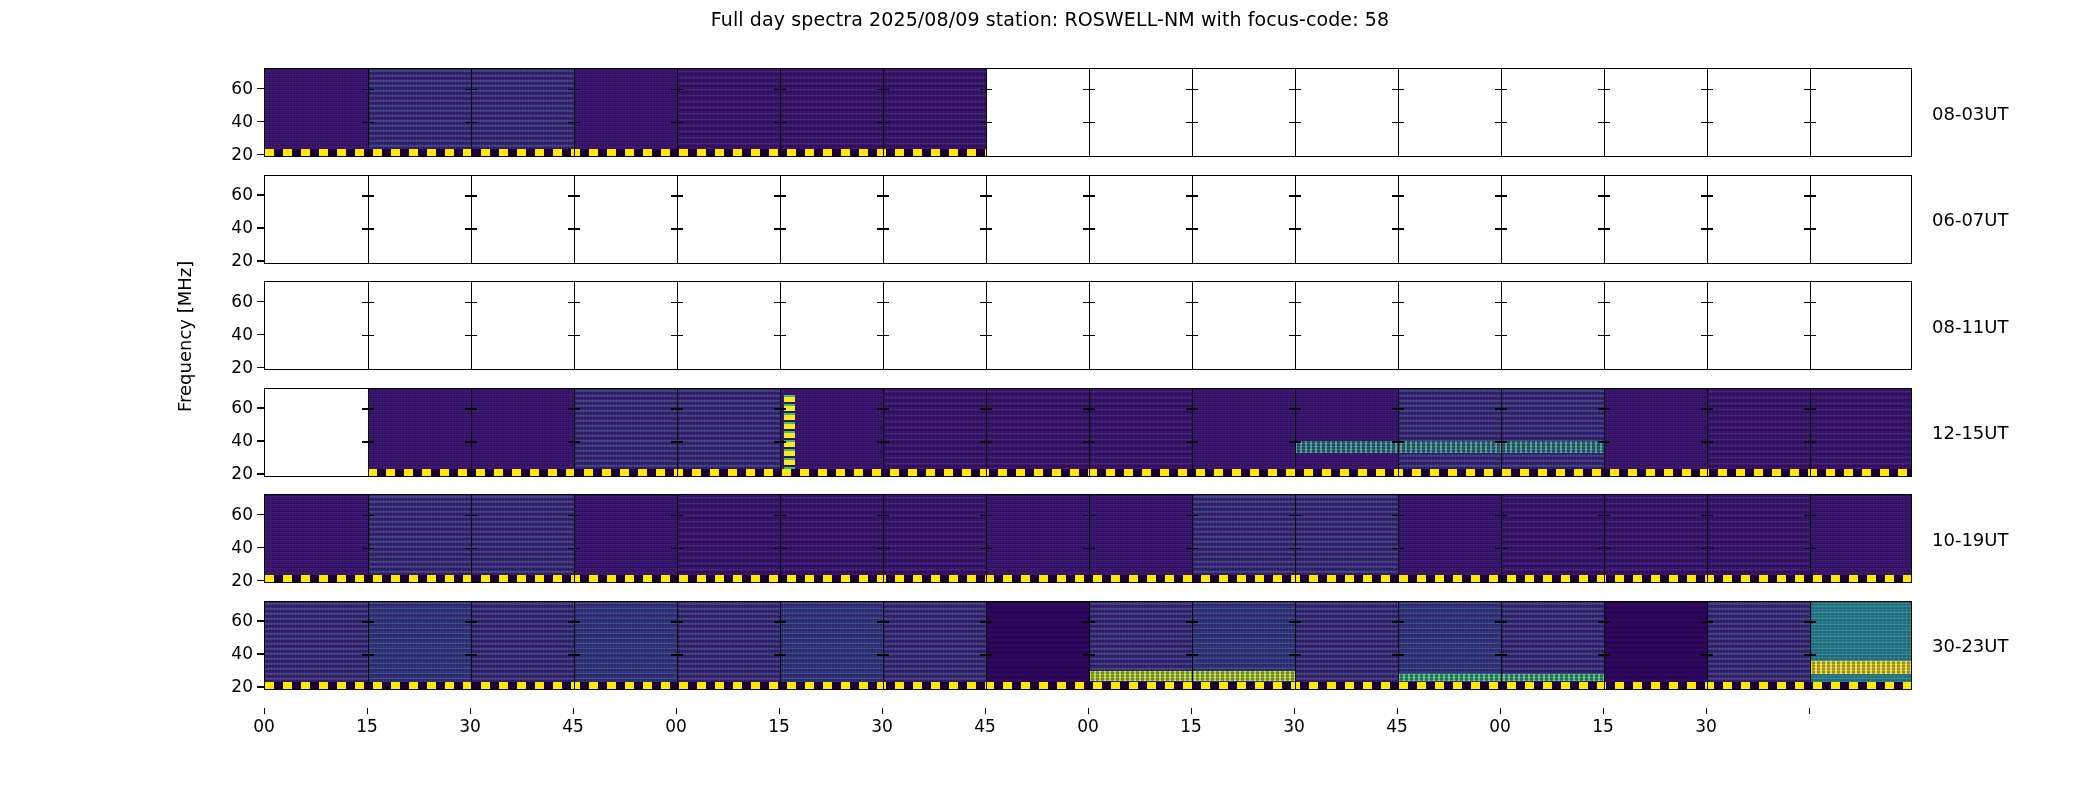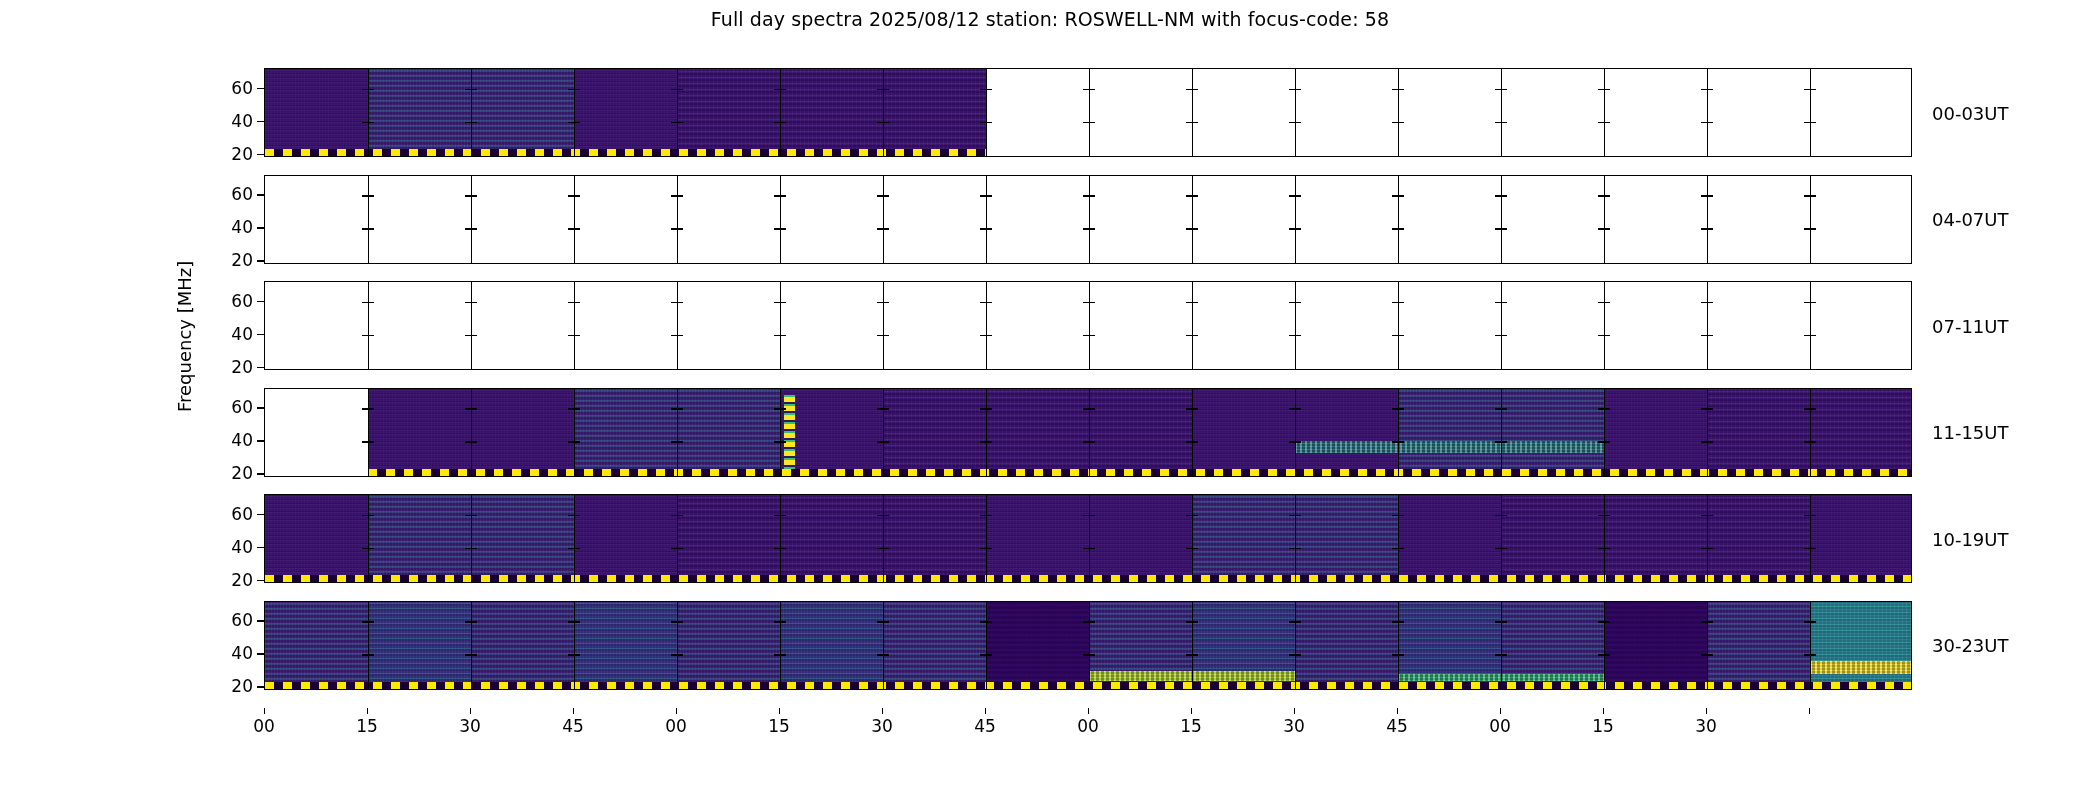--- a/index.html
+++ b/index.html
@@ -111,21 +111,21 @@
 
   
   .feat{position:absolute;}
   .vstreak{position:absolute;top:0;height:100%;}
 </style>
 </head>
 <body>
 
 <div id="figure">
 
-  <div id="title">Full day spectra 2025/08/12 station: ROSWELL-NM with focus-code: 58</div>
+  <div id="title">Full day spectra 2025/08/09 station: ROSWELL-NM with focus-code: 58</div>
 
   <div id="ylabel">Frequency [MHz]</div>
 
   <div id="grid">
       <div class="row" style="top: 0px;">
         <div class="frame">
           <div class="seg tex-dark" style="left: 0px; width: 103px; background-size: auto, auto;"></div>
           <div class="seg tex-mid" style="left: 103px; width: 103px; background-size: auto, auto;"></div>
           <div class="seg tex-mid" style="left: 206px; width: 103px; background-size: auto, auto;"></div>
           <div class="seg tex-dark" style="left: 309px; width: 103px; background-size: auto, auto;"></div>
@@ -208,21 +208,21 @@
           <div class="ytick" style="left: 1442px; top: 19.7778px; width: 6px;"></div>
           <div class="ytick" style="left: 1539px; top: 19.7778px; width: 6px;"></div>
           <div class="ytick" style="left: 1545px; top: 19.7778px; width: 6px;"></div>
         </div>
         <div class="ytick" style="top: 85.7037px;"></div>
         <div class="ytlabel" style="top: 85.7037px;">20</div>
         <div class="ytick" style="top: 52.7407px;"></div>
         <div class="ytlabel" style="top: 52.7407px;">40</div>
         <div class="ytick" style="top: 19.7778px;"></div>
         <div class="ytlabel" style="top: 19.7778px;">60</div>
-        <div class="rowlabel">00-03UT</div>
+        <div class="rowlabel">08-03UT</div>
       </div>
       <div class="row" style="top: 106.5px;">
         <div class="frame">
           <div class="vsep" style="left: 103px;"></div>
           <div class="vsep" style="left: 206px;"></div>
           <div class="vsep" style="left: 309px;"></div>
           <div class="vsep" style="left: 412px;"></div>
           <div class="vsep" style="left: 515px;"></div>
           <div class="vsep" style="left: 618px;"></div>
           <div class="vsep" style="left: 721px;"></div>
@@ -294,21 +294,21 @@
           <div class="ytick" style="left: 1442px; top: 19.7778px; width: 6px;"></div>
           <div class="ytick" style="left: 1539px; top: 19.7778px; width: 6px;"></div>
           <div class="ytick" style="left: 1545px; top: 19.7778px; width: 6px;"></div>
         </div>
         <div class="ytick" style="top: 85.7037px;"></div>
         <div class="ytlabel" style="top: 85.7037px;">20</div>
         <div class="ytick" style="top: 52.7407px;"></div>
         <div class="ytlabel" style="top: 52.7407px;">40</div>
         <div class="ytick" style="top: 19.7778px;"></div>
         <div class="ytlabel" style="top: 19.7778px;">60</div>
-        <div class="rowlabel">04-07UT</div>
+        <div class="rowlabel">06-07UT</div>
       </div>
       <div class="row" style="top: 213px;">
         <div class="frame">
           <div class="vsep" style="left: 103px;"></div>
           <div class="vsep" style="left: 206px;"></div>
           <div class="vsep" style="left: 309px;"></div>
           <div class="vsep" style="left: 412px;"></div>
           <div class="vsep" style="left: 515px;"></div>
           <div class="vsep" style="left: 618px;"></div>
           <div class="vsep" style="left: 721px;"></div>
@@ -380,21 +380,21 @@
           <div class="ytick" style="left: 1442px; top: 19.7778px; width: 6px;"></div>
           <div class="ytick" style="left: 1539px; top: 19.7778px; width: 6px;"></div>
           <div class="ytick" style="left: 1545px; top: 19.7778px; width: 6px;"></div>
         </div>
         <div class="ytick" style="top: 85.7037px;"></div>
         <div class="ytlabel" style="top: 85.7037px;">20</div>
         <div class="ytick" style="top: 52.7407px;"></div>
         <div class="ytlabel" style="top: 52.7407px;">40</div>
         <div class="ytick" style="top: 19.7778px;"></div>
         <div class="ytlabel" style="top: 19.7778px;">60</div>
-        <div class="rowlabel">07-11UT</div>
+        <div class="rowlabel">08-11UT</div>
       </div>
       <div class="row" style="top: 319.5px;">
         <div class="frame">
           <div class="seg tex-dark" style="left: 103px; width: 103px; background-size: auto, auto;"></div>
           <div class="seg tex-dark" style="left: 206px; width: 103px; background-size: auto, auto;"></div>
           <div class="seg tex-mid" style="left: 309px; width: 103px; background-size: auto, auto;"></div>
           <div class="seg tex-mid" style="left: 412px; width: 103px; background-size: auto, auto;"></div>
           <div class="seg tex-dark" style="left: 515px; width: 103px; background-size: auto, auto;"></div>
           <div class="seg tex-dark2" style="left: 618px; width: 103px; background-size: auto, auto;"></div>
           <div class="seg tex-dark2" style="left: 721px; width: 103px; background-size: auto, auto;"></div>
@@ -484,21 +484,21 @@
           <div class="ytick" style="left: 1442px; top: 19.7778px; width: 6px;"></div>
           <div class="ytick" style="left: 1539px; top: 19.7778px; width: 6px;"></div>
           <div class="ytick" style="left: 1545px; top: 19.7778px; width: 6px;"></div>
         </div>
         <div class="ytick" style="top: 85.7037px;"></div>
         <div class="ytlabel" style="top: 85.7037px;">20</div>
         <div class="ytick" style="top: 52.7407px;"></div>
         <div class="ytlabel" style="top: 52.7407px;">40</div>
         <div class="ytick" style="top: 19.7778px;"></div>
         <div class="ytlabel" style="top: 19.7778px;">60</div>
-        <div class="rowlabel">11-15UT</div>
+        <div class="rowlabel">12-15UT</div>
       </div>
       <div class="row" style="top: 426px;">
         <div class="frame">
           <div class="seg tex-dark" style="left: 0px; width: 103px; background-size: auto, auto;"></div>
           <div class="seg tex-mid" style="left: 103px; width: 103px; background-size: auto, auto;"></div>
           <div class="seg tex-mid" style="left: 206px; width: 103px; background-size: auto, auto;"></div>
           <div class="seg tex-dark" style="left: 309px; width: 103px; background-size: auto, auto;"></div>
           <div class="seg tex-dark2" style="left: 412px; width: 103px; background-size: auto, auto;"></div>
           <div class="seg tex-dark2" style="left: 515px; width: 103px; background-size: auto, auto;"></div>
           <div class="seg tex-dark2" style="left: 618px; width: 103px; background-size: auto, auto;"></div>

